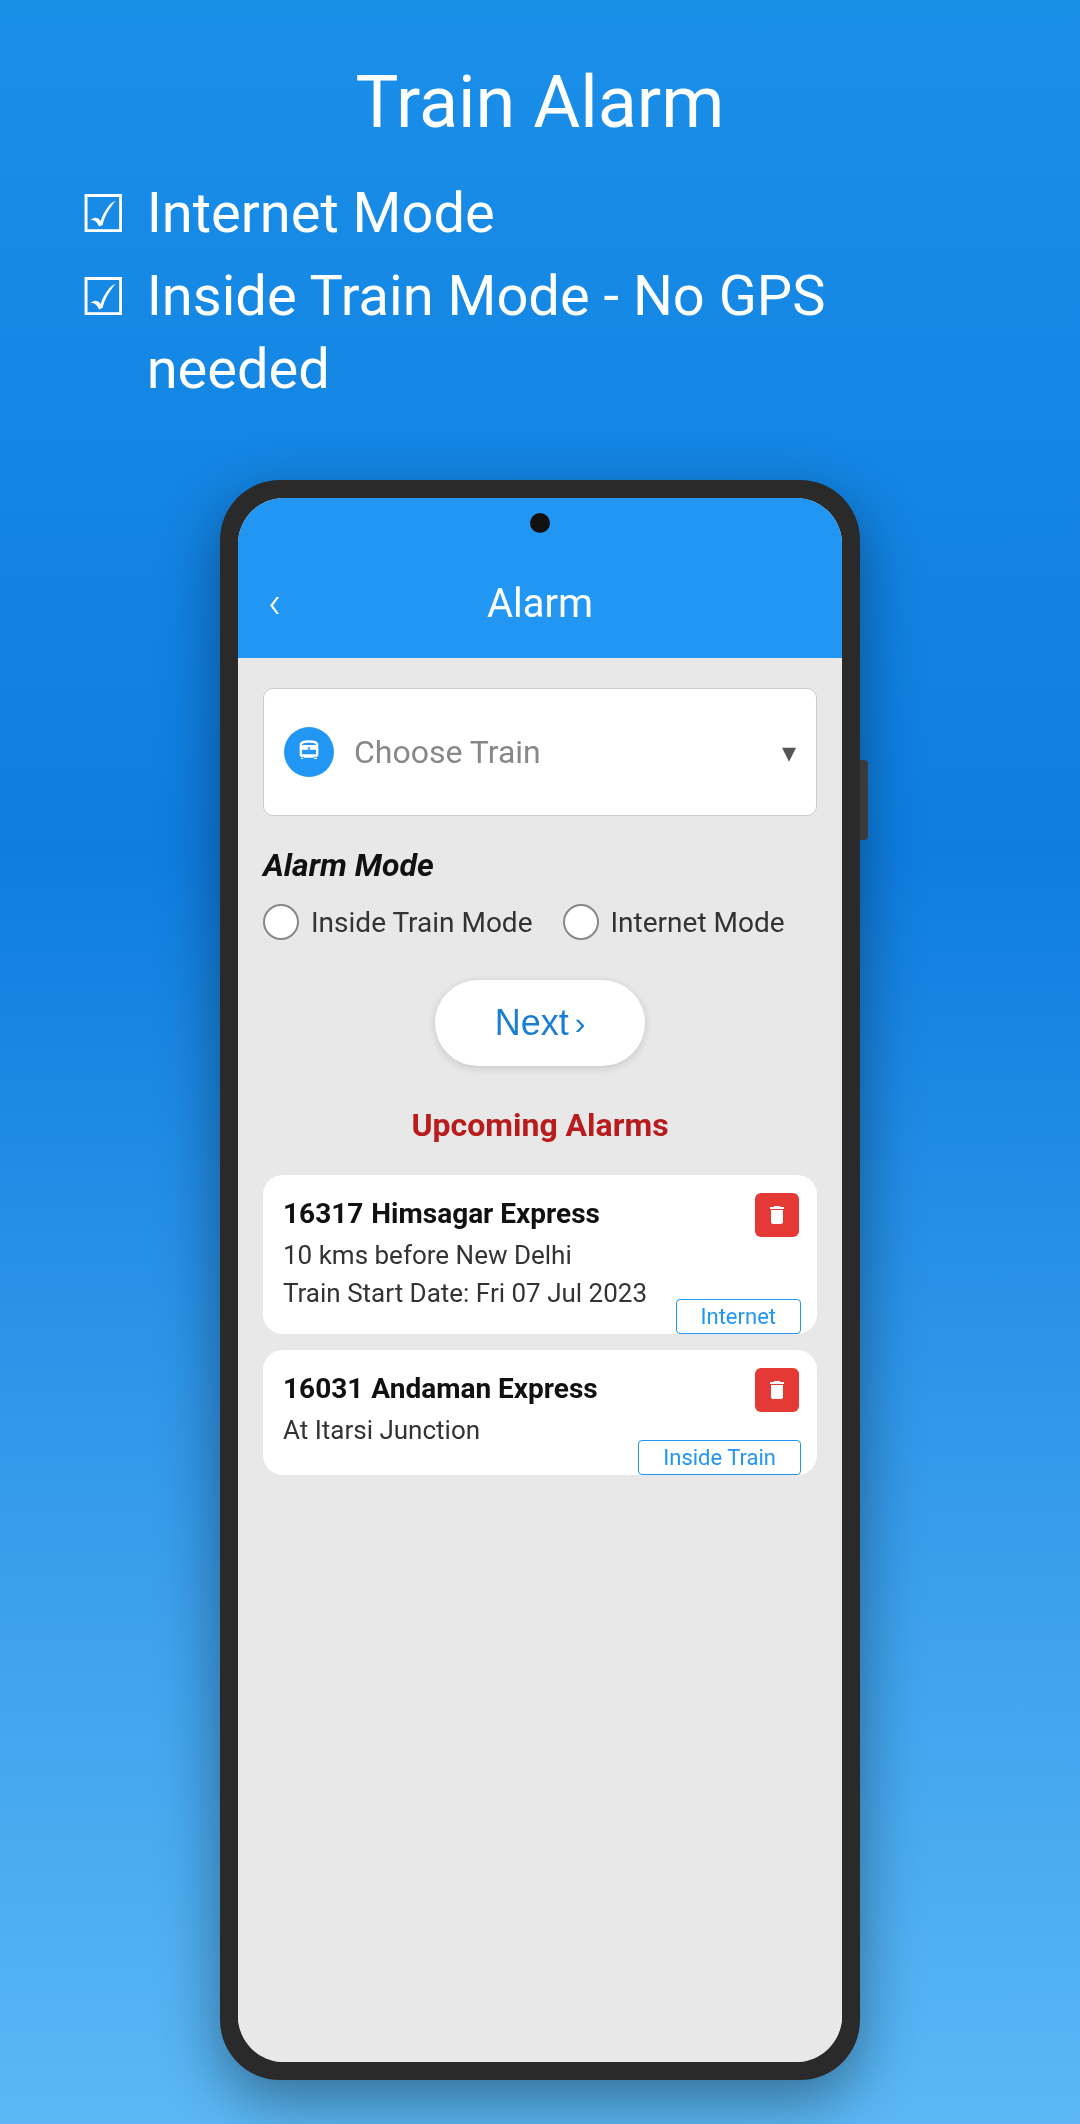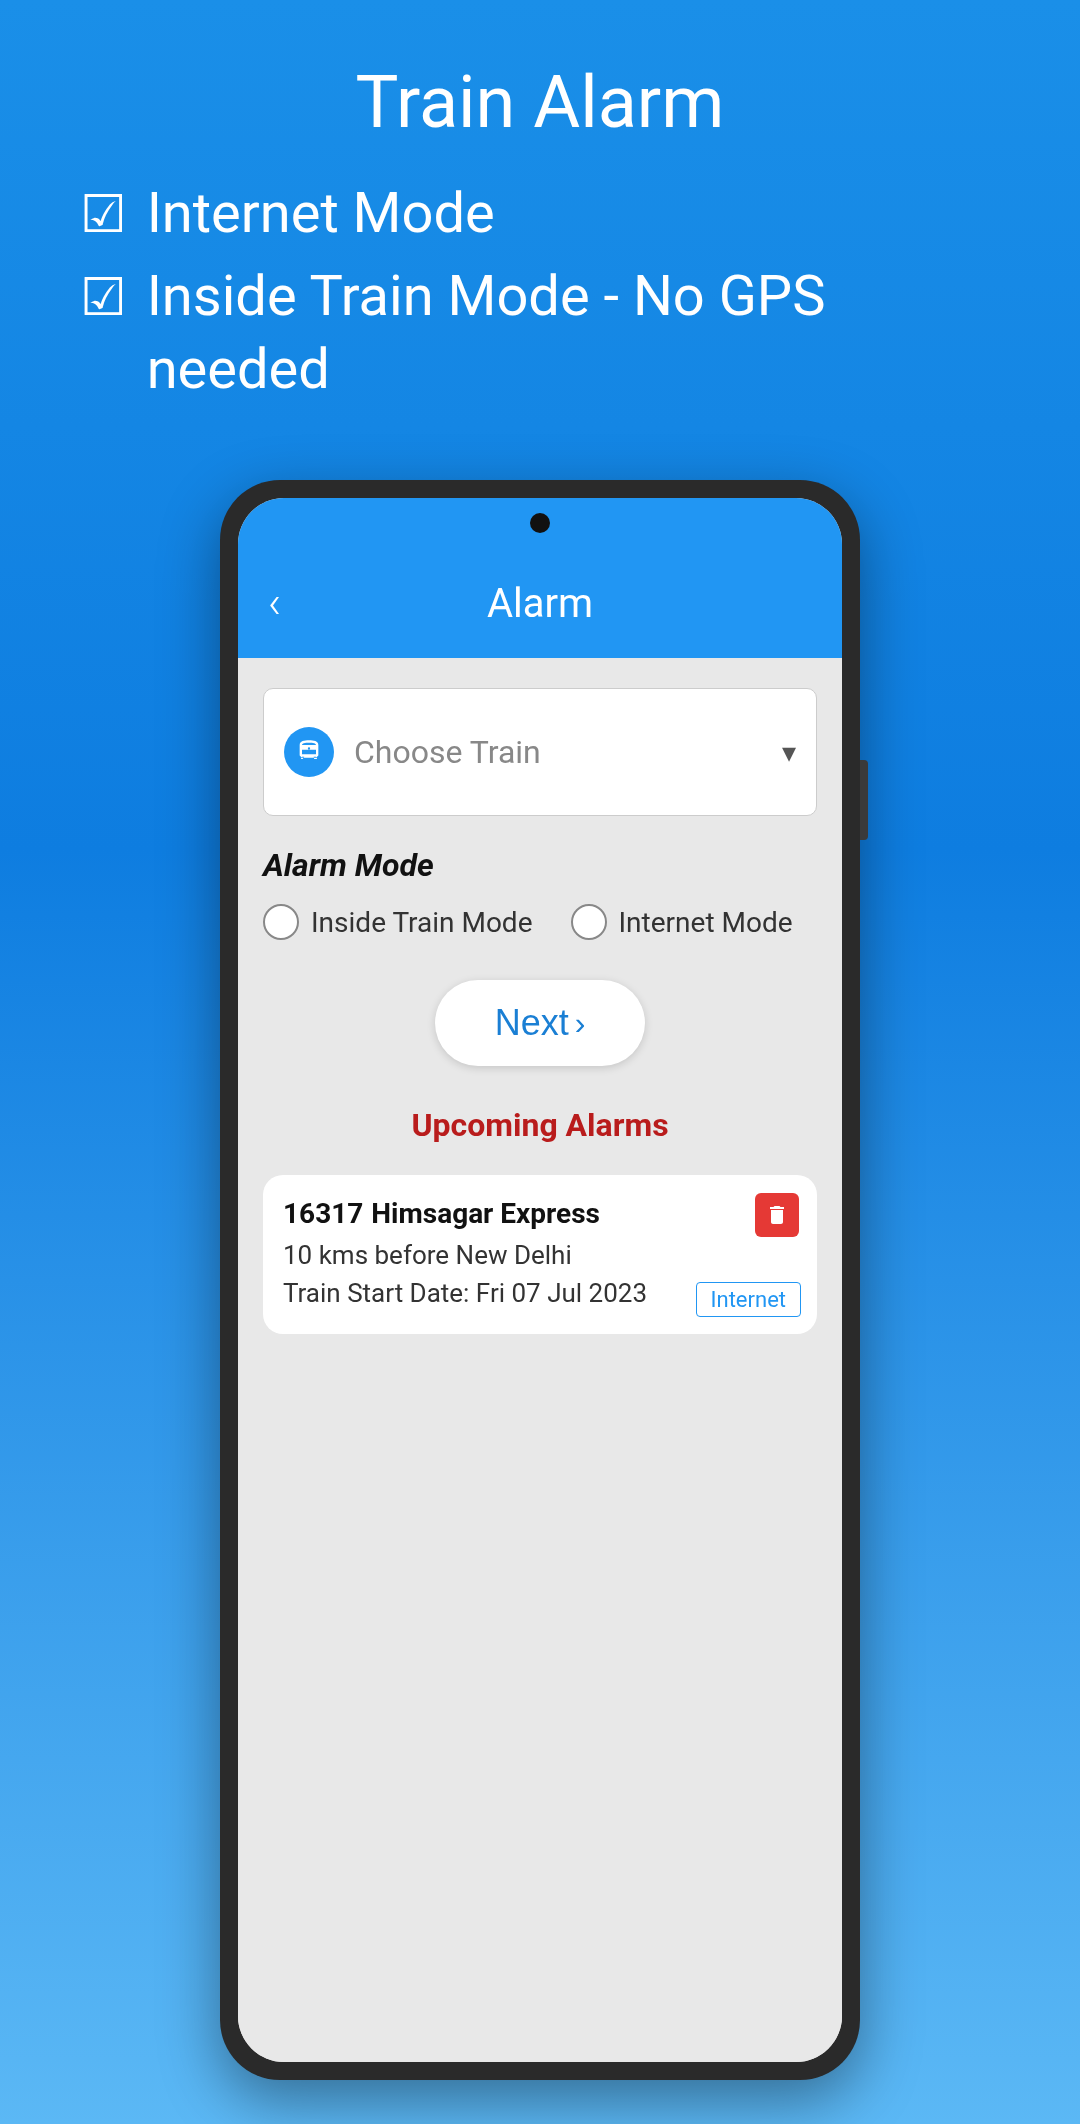--- a/index.html
+++ b/index.html
@@ -171,21 +171,21 @@
       font-size: 32px;
       font-weight: 700;
       color: #111;
       margin-bottom: 20px;
       font-style: italic;
     }
 
     .radio-group {
       display: flex;
       align-items: center;
-      gap: 38px;
+      gap: 30px;
       margin-bottom: 40px;
     }
 
     .radio-option {
       display: flex;
       align-items: center;
       gap: 12px;
     }
 
     .radio-circle {
@@ -285,25 +285,25 @@
     }
 
     .delete-btn svg {
       width: 24px;
       height: 24px;
       fill: white;
     }
 
     .mode-badge {
       position: absolute;
-      bottom: 17px;
+      bottom: 0;
       right: 16px;
       border: 1.5px solid #2196f3;
       border-radius: 4px;
-      padding: 4px 14px;
+      padding: 4px 24px;
       font-size: 22px;
       color: #2196f3;
       background: white;
     }
 
     .phone-side-button {
       position: absolute;
       right: -8px;
       top: 280px;
       width: 8px;
@@ -383,16 +383,28 @@
         <div class="alarm-detail">10 kms before New Delhi</div>
         <div class="alarm-date">Train Start Date: Fri 07 Jul 2023</div>
         <div class="delete-btn">
           <svg viewBox="0 0 24 24">
             <path d="M6 19c0 1.1.9 2 2 2h8c1.1 0 2-.9 2-2V7H6v12zM19 4h-3.5l-1-1h-5l-1 1H5v2h14V4z"></path>
           </svg>
         </div>
         <div class="mode-badge">Internet</div>
       </div>
 
+      <div class="alarm-card">
+        <div class="alarm-train-name">
+          <span class="alarm-train-number">16031</span><span>Andaman Express</span>
+        </div>
+        <div class="alarm-detail">At Itarsi Junction</div>
+        <div class="delete-btn">
+          <svg viewBox="0 0 24 24">
+            <path d="M6 19c0 1.1.9 2 2 2h8c1.1 0 2-.9 2-2V7H6v12zM19 4h-3.5l-1-1h-5l-1 1H5v2h14V4z"></path>
+          </svg>
+        </div>
+        <div class="mode-badge">Inside Train</div>
+      </div>
 
     </div>
   </div>
 </div>
 
 </body></html>

